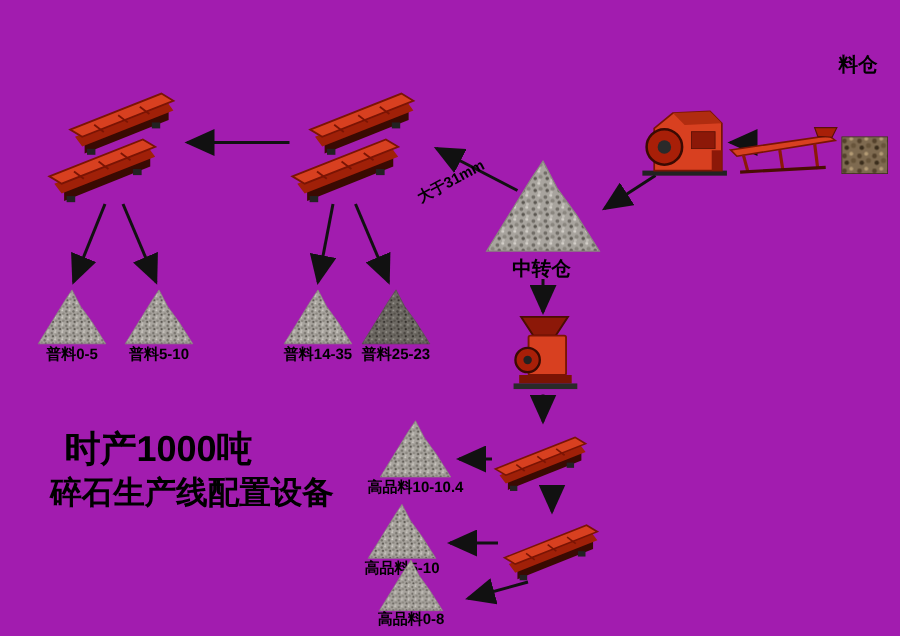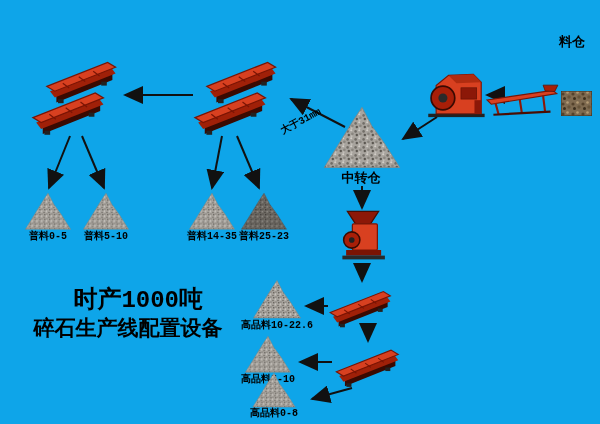--- a/index.html
+++ b/index.html
@@ -1,23 +1,23 @@
 <!DOCTYPE html>
 <html><head>
 <meta charset="utf-8">
 <style>
   * { margin:0; padding:0; box-sizing:border-box; }
   html,body { background:#fff; font-family:"Liberation Sans","DejaVu Sans",sans-serif; }
-  #canvas { position:relative; width:600px; height:424px; background:#0ea5e9; overflow:hidden;font-family:Liberation Mono, monospace; }
+  #canvas { position:relative; width:600px; height:424px; background:#a21caf; overflow:hidden; }
   .abs { position:absolute; }
   .lbl { position:absolute; font-weight:bold; color:#000; text-align:center; white-space:nowrap;
          font-size:10px; line-height:1.1; }
   .lbl-silo { font-size:13px; }
   .lbl-rot { transform:rotate(-28deg); transform-origin:50% 50%; font-size:10px; }
-  .title-1 { position:absolute; left:43px; top:283px; width:160px; text-align:right;
+  .title-1 { position:absolute; left:43px; top:283px; width:160px; text-align:left;
              font-size:24px; font-weight:bold; color:#000; }
   .title-2 { position:absolute; left:18px; top:314px; width:220px; text-align:center;
              font-size:21px; font-weight:bold; color:#000; }
   .title-3 { position:absolute; left:44px; top:369px; width:140px; text-align:center;
              font-size:22px; font-weight:bold; letter-spacing:3px; color:#000; }
   svg.machine { display:block; width:100%; height:100%; }
 </style>
 </head>
 <body>
 
@@ -206,21 +206,21 @@
     <svg class="machine" viewBox="0 0 100 60">
         <use href="#sym-screen"></use>
       </svg>
   </div>
 
   <div class="abs" style="left:252px;top:278px;width:50px;height:42px">
     <svg class="machine" viewBox="0 0 100 80">
         <use href="#sym-pile"></use>
       </svg>
   </div>
-  <div class="lbl" style="left:236px;top:320px;width:82px">高品料10-22.6</div>
+  <div class="lbl" style="left:236px;top:320px;width:82px">高品料10-10.4</div>
 
   <div class="abs" style="left:244px;top:334px;width:48px;height:40px">
     <svg class="machine" viewBox="0 0 100 80">
         <use href="#sym-pile"></use>
       </svg>
   </div>
   <div class="lbl" style="left:234px;top:374px;width:68px">高品料5-10</div>
 
   <div class="abs" style="left:250px;top:372px;width:48px;height:36px">
     <svg class="machine" viewBox="0 0 100 80">

